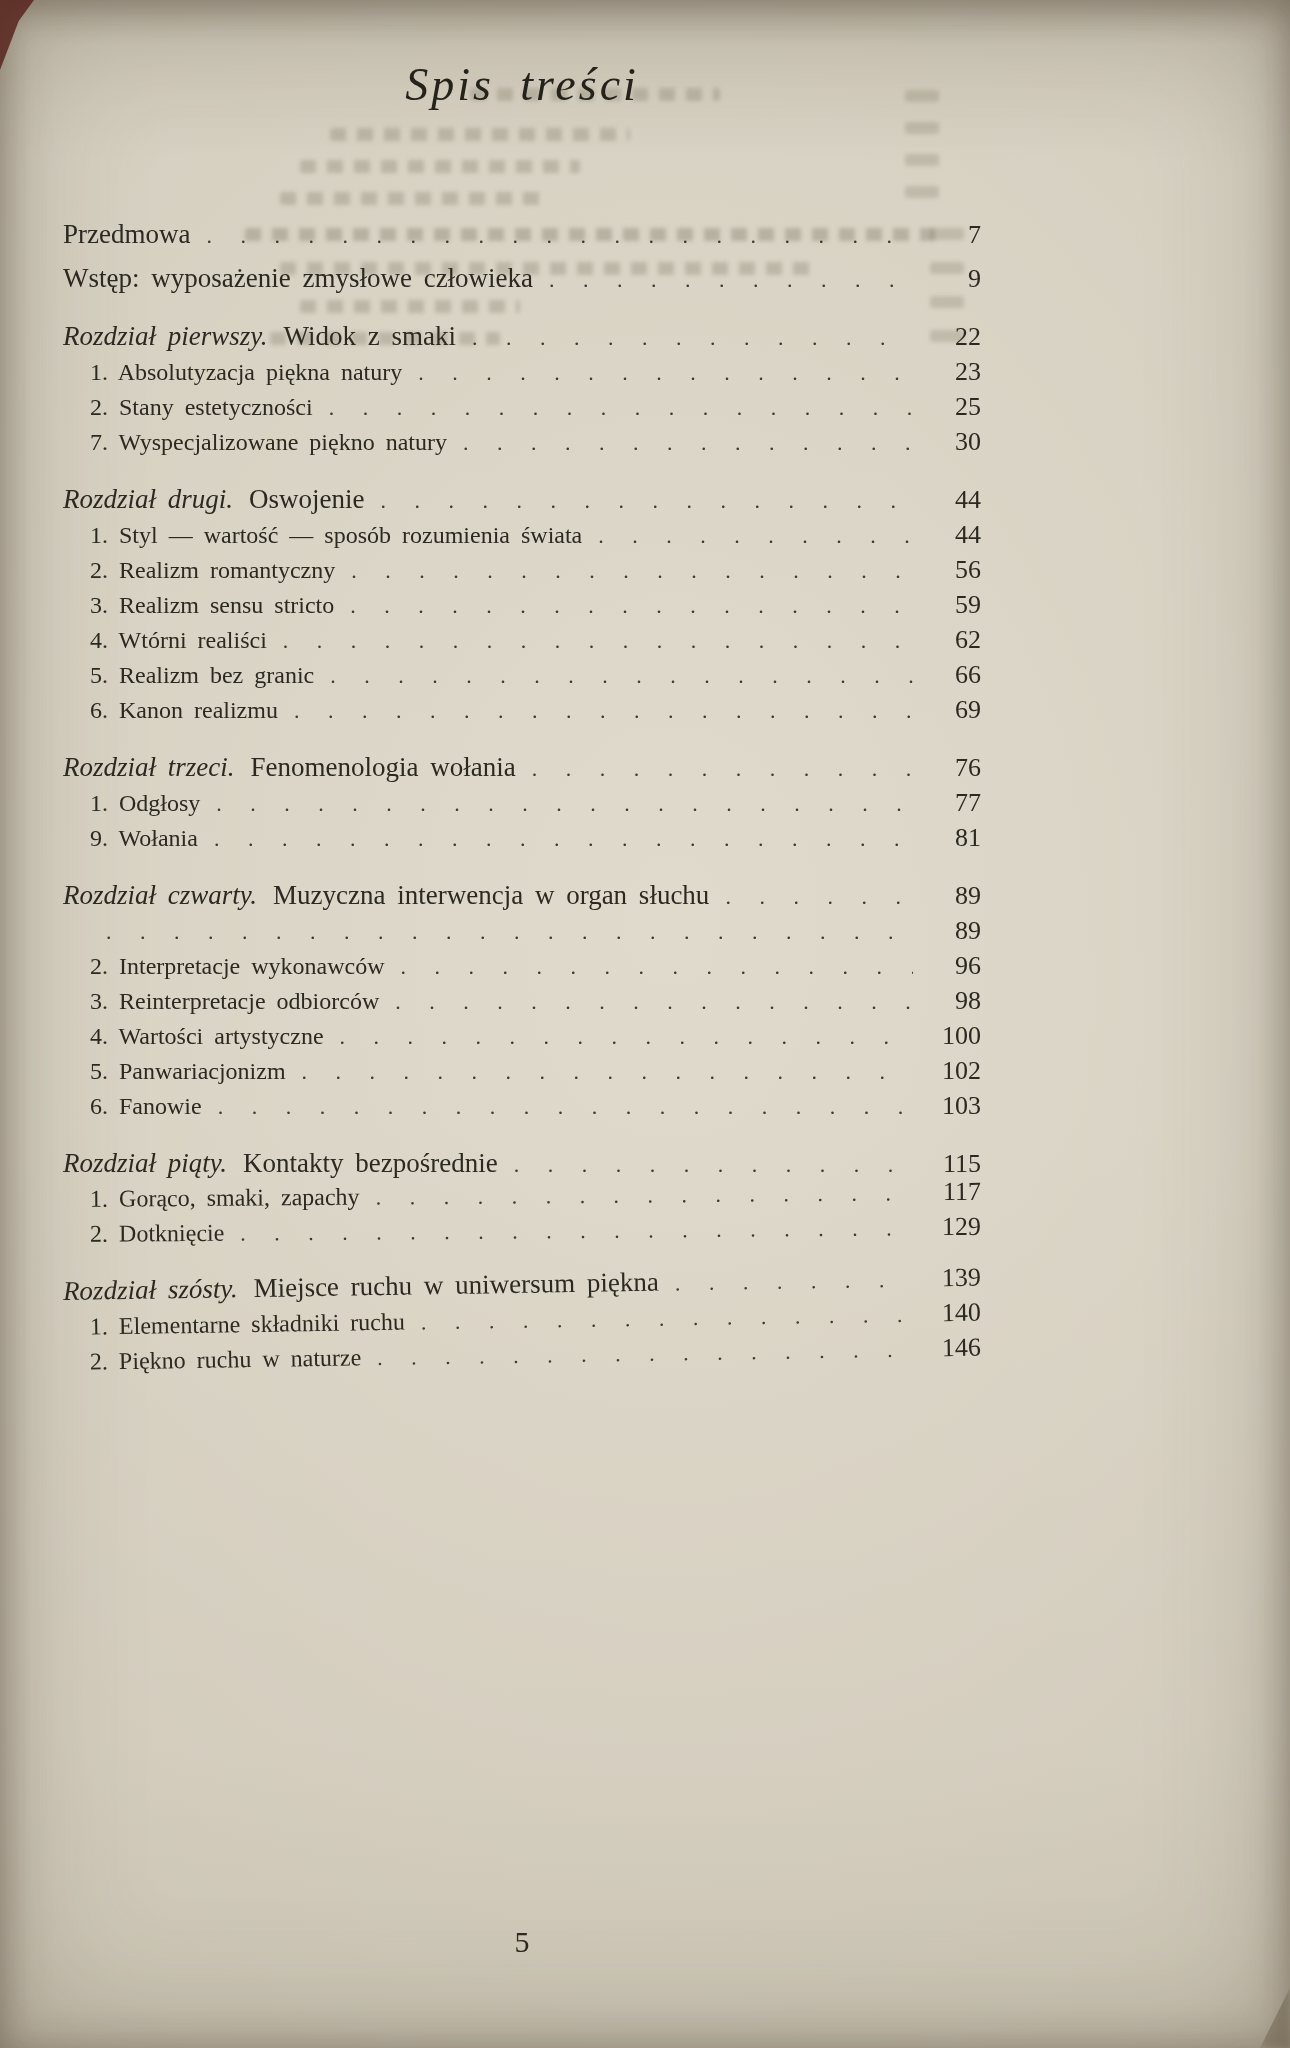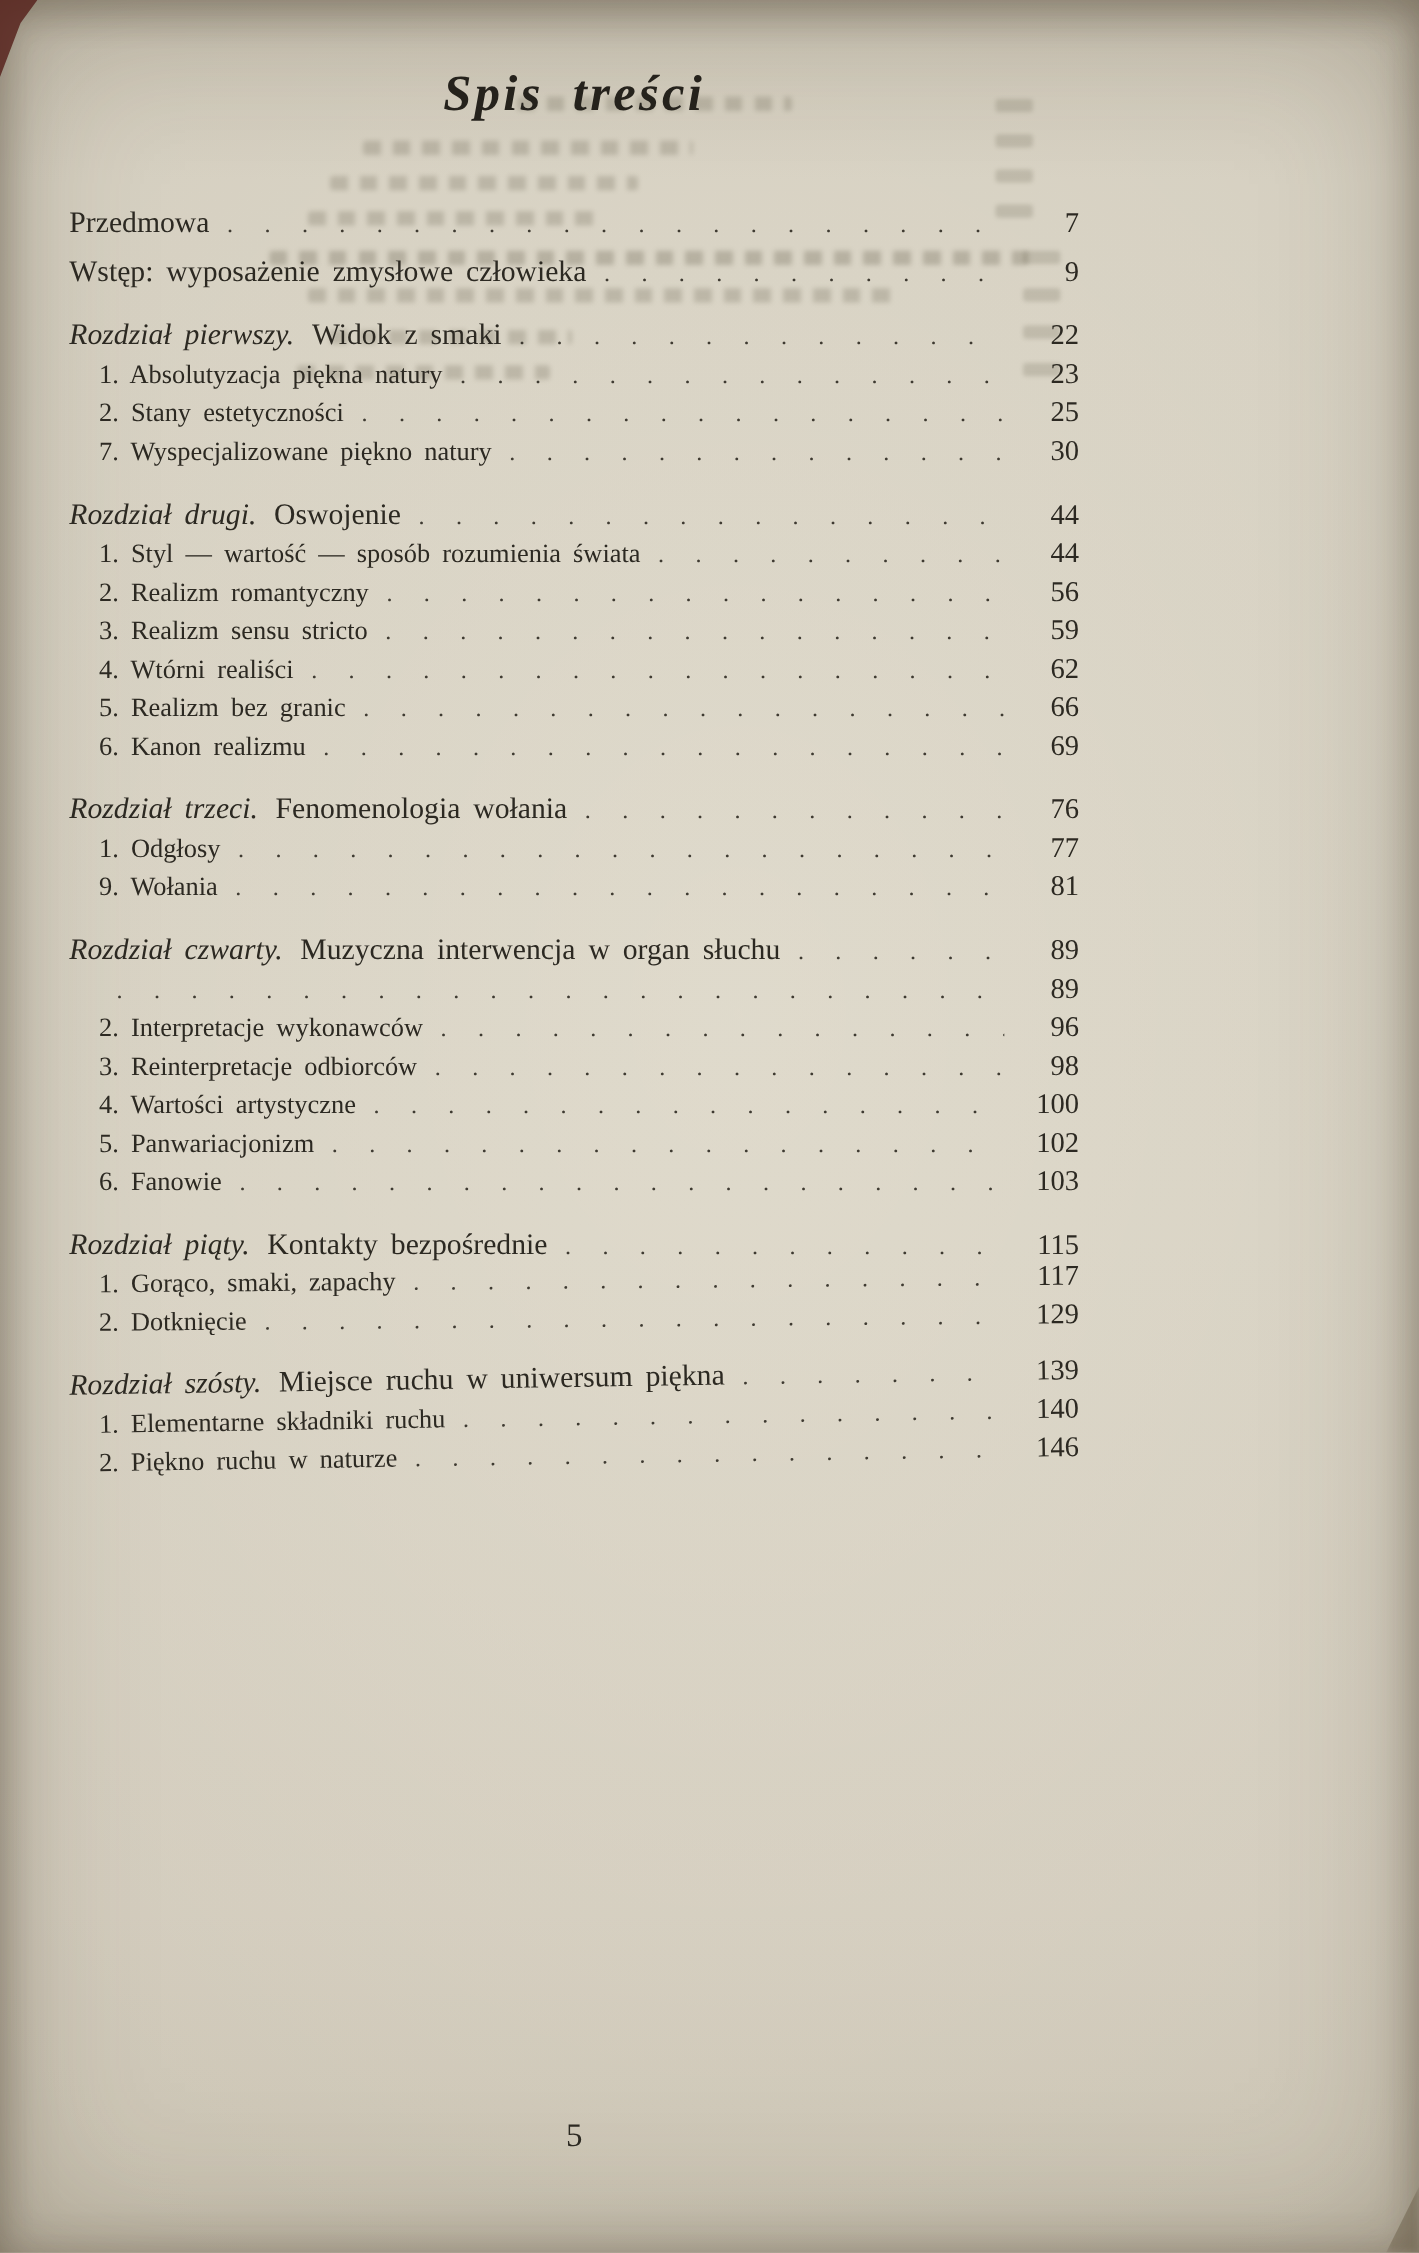--- a/index.html
+++ b/index.html
@@ -68,29 +68,29 @@
   .content {
     position: absolute;
     left: 63px;
     top: 58px;
     width: 918px;
   }
   .title {
     margin: 0;
     text-align: center;
     font-size: 46px;
-    font-weight: 700;
+    font-weight: 400;
     font-style: italic;
     letter-spacing: 3px;
     word-spacing: 12px;
     color: #25221c;
   }
 
   .toc {
-    margin-top: 76px;
+    margin-top: 108px;
   }
   .row {
     display: flex;
     align-items: baseline;
     margin-top: 6px;
     word-spacing: 5px;
   }
   .kind-plain {
     font-size: 27px;
     margin-top: 13px;

